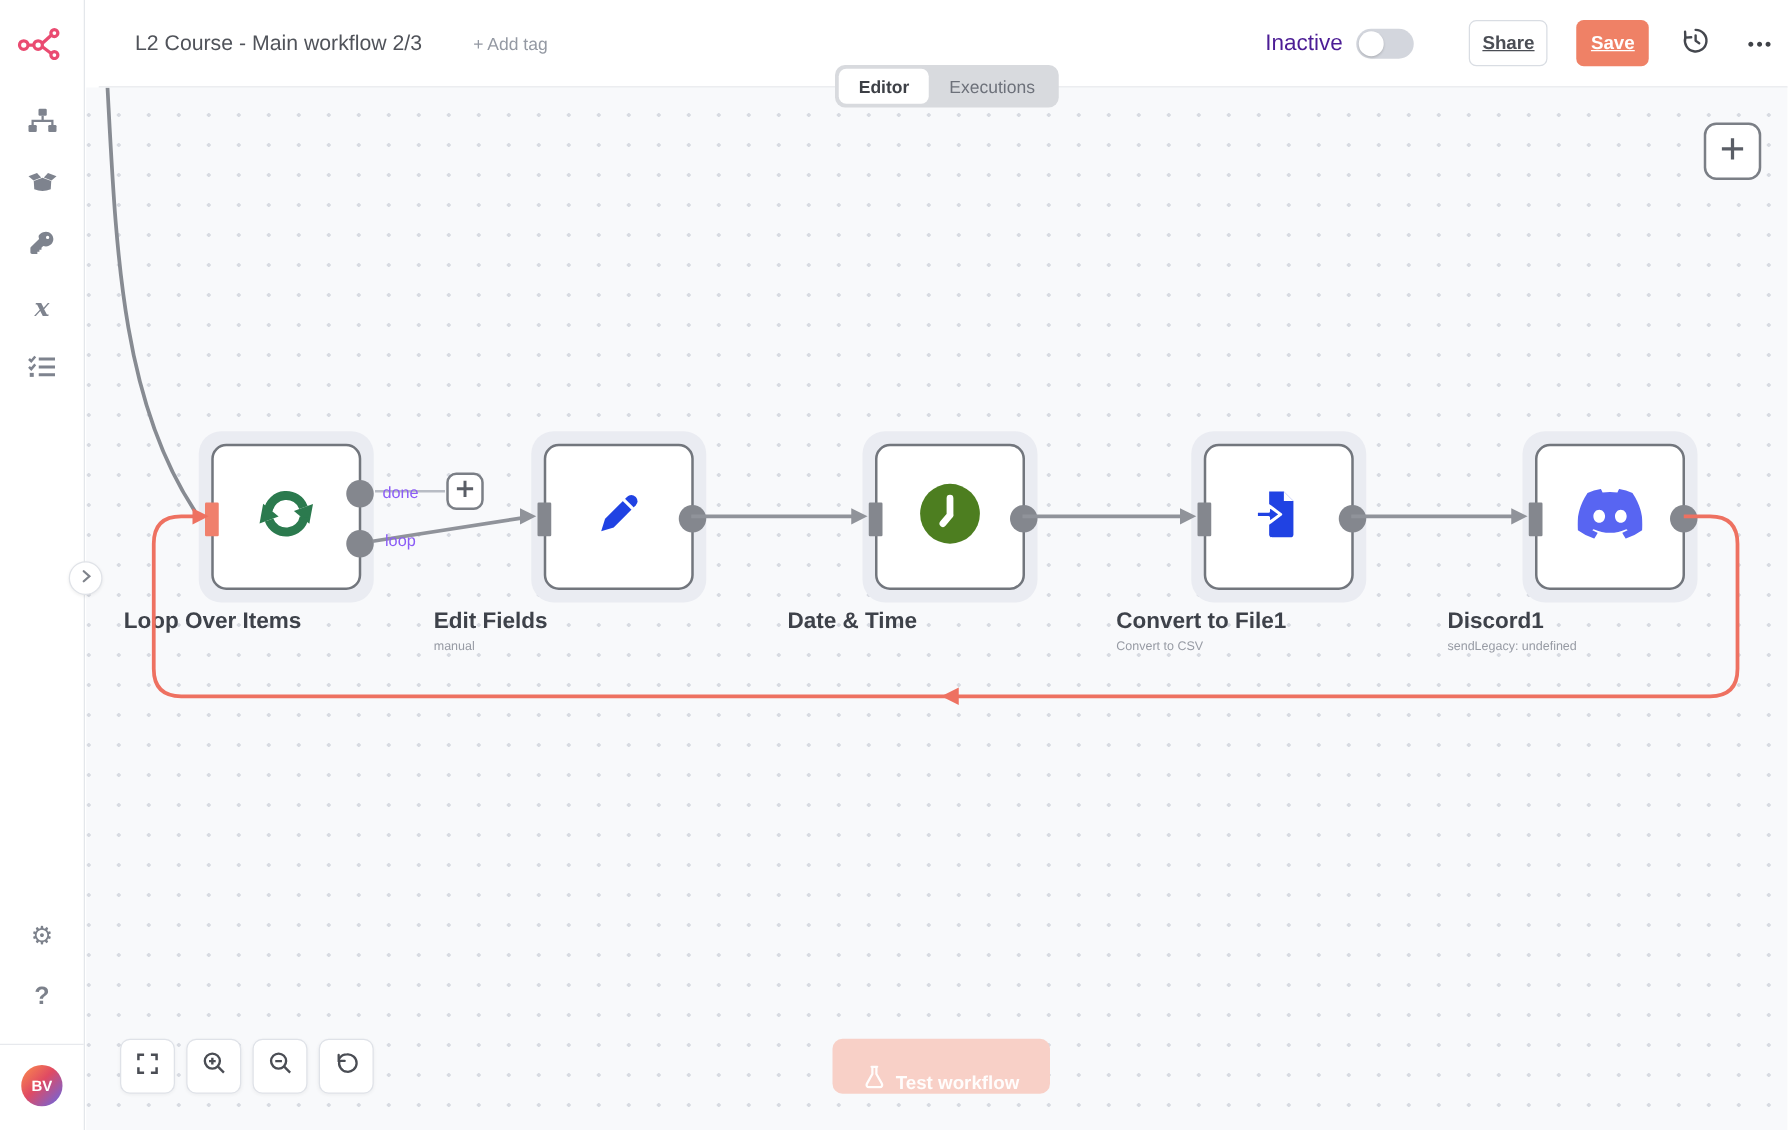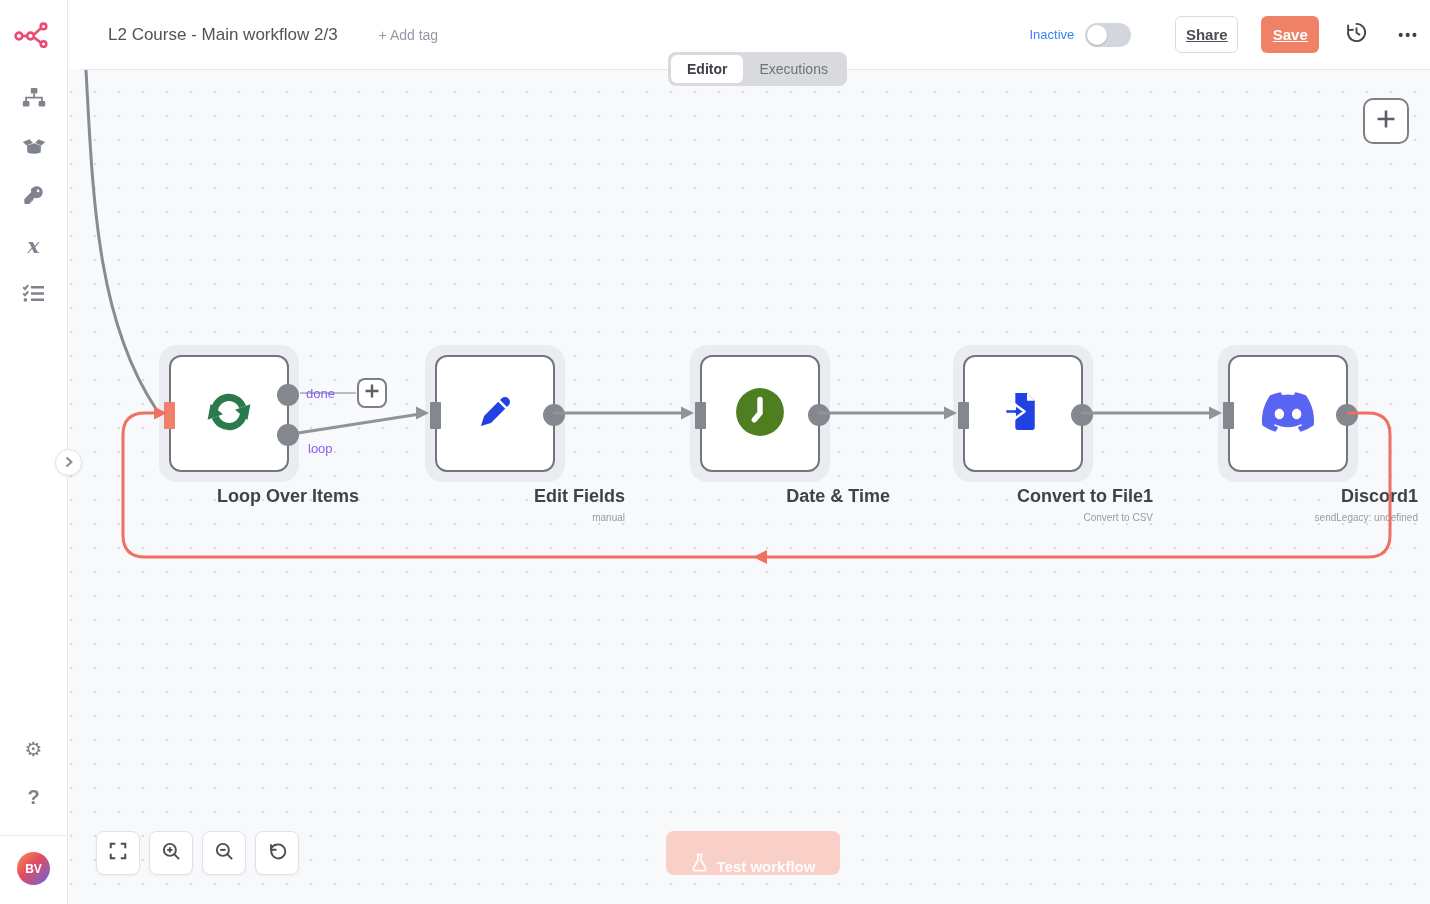--- a/index.html
+++ b/index.html
@@ -23,21 +23,21 @@
     background:linear-gradient(135deg,#f9874e 5%,#e04a63 45%,#6d66dd 95%);
     color:#fff; font-size:12px; font-weight:bold; display:flex; align-items:center; justify-content:center; }
   .var-x { font-family:"DejaVu Serif",serif; font-style:italic; font-weight:bold; font-size:20px; }
 
   
   .topbar { position:absolute; left:79px; top:0; width:1362px; height:70px; background:#fff;
     border-bottom:1px solid #e6e8ec; display:flex; align-items:center; z-index:30; }
   .wf-title { margin-left:29px; font-size:17px; color:#50535a; font-weight:500; }
   .add-tag { margin-left:41px; font-size:14px; color:#9499a3; cursor:pointer; }
   .tb-right { margin-left:auto; display:flex; align-items:center; margin-right:22px; }
-  .status-label { font-size:13px; color:#3b82f6; }
+  .status-label { font-size:18px; color:#4c1d95; }
   .toggle { width:46px; height:24px; background:#d3d6dd; border-radius:13px; margin-left:11px;
     position:relative; cursor:pointer; }
   .toggle .knob { position:absolute; left:2px; top:2px; width:20px; height:20px; border-radius:50%;
     background:#fff; box-shadow:0 1px 2px rgba(0,0,0,.18); }
   .btn { border-radius:6px; font-size:15px; font-weight:bold; cursor:pointer;
     display:flex; align-items:center; justify-content:center;text-decoration:underline; }
   .share-btn { width:63px; height:37px; margin-left:44px; background:#fff;
     border:1px solid #d9dde3; color:#4b4e55; }
   .save-btn { width:58px; height:37px; margin-left:23px; background:#ef8166; border:none; color:#fff; }
   .icon-btn { margin-left:26px; color:#44474e; cursor:pointer; display:flex; align-items:center; }
@@ -58,21 +58,21 @@
   .wires { position:absolute; left:0; top:0; width:1430px; height:904px; z-index:6; pointer-events:none; }
 
   .halo { position:absolute; width:140px; height:137px; border-radius:18px; background:#eaecf2; z-index:4; }
   .node { position:absolute; width:120px; height:117px; background:#fff; border:2.5px solid #72767d;
     border-radius:12px; z-index:5; cursor:pointer; display:flex; align-items:center; justify-content:center; }
   .in-port { position:absolute; left:-7px; top:45px; width:11px; height:27px; background:#84878e;
     border-radius:1px; z-index:7; }
   .in-port.hot { background:#f0806c; }
   .out-port { position:absolute; right:-12px; width:22px; height:22px; border-radius:50%;
     background:#84878e; z-index:7; }
-  .node-label { position:absolute; width:260px; text-align:right; z-index:5; }
+  .node-label { position:absolute; width:260px; text-align:left; z-index:5; }
   .node-label .t { font-size:18px; font-weight:bold; color:#3e424a; }
   .node-label .s { margin-top:5px; font-size:10px; color:#979ba4; }
   .port-tag { position:absolute; font-size:13px; color:#8b5cf6; z-index:7; }
 
   .plus-sq { position:absolute; background:#fff; border:2px solid #7b7f86; border-radius:8px;
     display:flex; align-items:center; justify-content:center; color:#5a5e66; cursor:pointer; z-index:8; }
   .done-plus { left:357px; top:378px; width:30px; height:30px; }
   .canvas-add { left:1363px; top:98px; width:46px; height:46px; border-radius:10px; z-index:8; }
 
   .collapse-btn { position:absolute; left:55px; top:449px; width:27px; height:27px; border-radius:50%;
@@ -228,21 +228,21 @@
         <polygon points="0,-5 8.5,0 0,5" fill="#2b7a4e" transform="translate(24.46,12.92) rotate(70)"></polygon>
         <path d="M24.86 17.56 A9 9 0 0 1 7.54 19.08" stroke="#2b7a4e" stroke-width="4.4"></path>
         <polygon points="0,-5 8.5,0 0,5" fill="#2b7a4e" transform="translate(7.54,19.08) rotate(-110)"></polygon>
       </svg>
     </span>
     <div class="in-port hot"></div>
     <div class="out-port" style="top:27px"></div>
     <div class="out-port" style="top:67px"></div>
   </div>
   <div class="port-tag" style="left:306px;top:386px">done</div>
-  <div class="port-tag" style="left:308px;top:441px">loop</div>
+  <div class="port-tag" style="left:308px;top:425px">loop</div>
   <div class="plus-sq done-plus">
     <span>
       <svg width="16" height="16" viewBox="0 0 16 16" stroke="#5a5e66" stroke-width="2.4">
           <path d="M8 1.5 V14.5 M1.5 8 H14.5"></path>
         </svg>
     </span>
   </div>
   <div class="node-label" style="left:99px;top:486px">
     <div class="t">Loop Over Items</div>
   </div>
@@ -250,21 +250,21 @@
   <div class="node" style="left:435px;top:355px">
     <span>
       <svg width="46" height="46" viewBox="0 0 32 32">
         <path d="M6.2 25.8 L8.4 18.8 L20.7 6.5 a3.3 3.3 0 0 1 4.6 0 l0.2 0.2 a3.3 3.3 0 0 1 0 4.6 L13.2 23.6 L6.2 25.8 Z" fill="#2042e3"></path>
         <line x1="18.7" y1="8.1" x2="23.9" y2="13.3" stroke="#fff" stroke-width="1.8"></line>
       </svg>
     </span>
     <div class="in-port"></div>
     <div class="out-port" style="top:47px"></div>
   </div>
-  <div class="node-label" style="left:365px;top:486px">
+  <div class="node-label" style="left:347px;top:486px">
     <div class="t">Edit Fields</div>
     <div class="s">manual</div>
   </div>
 
   <div class="node" style="left:700px;top:355px">
     <span>
       <svg width="50" height="50" viewBox="0 0 46 46">
         <circle cx="23" cy="23" r="22" fill="#4d7e20"></circle>
         <path d="M23 11.5 V24 M23 24 L17.8 30.2" stroke="#fff" stroke-width="5" fill="none" stroke-linecap="round" stroke-linejoin="round"></path>
       </svg>

